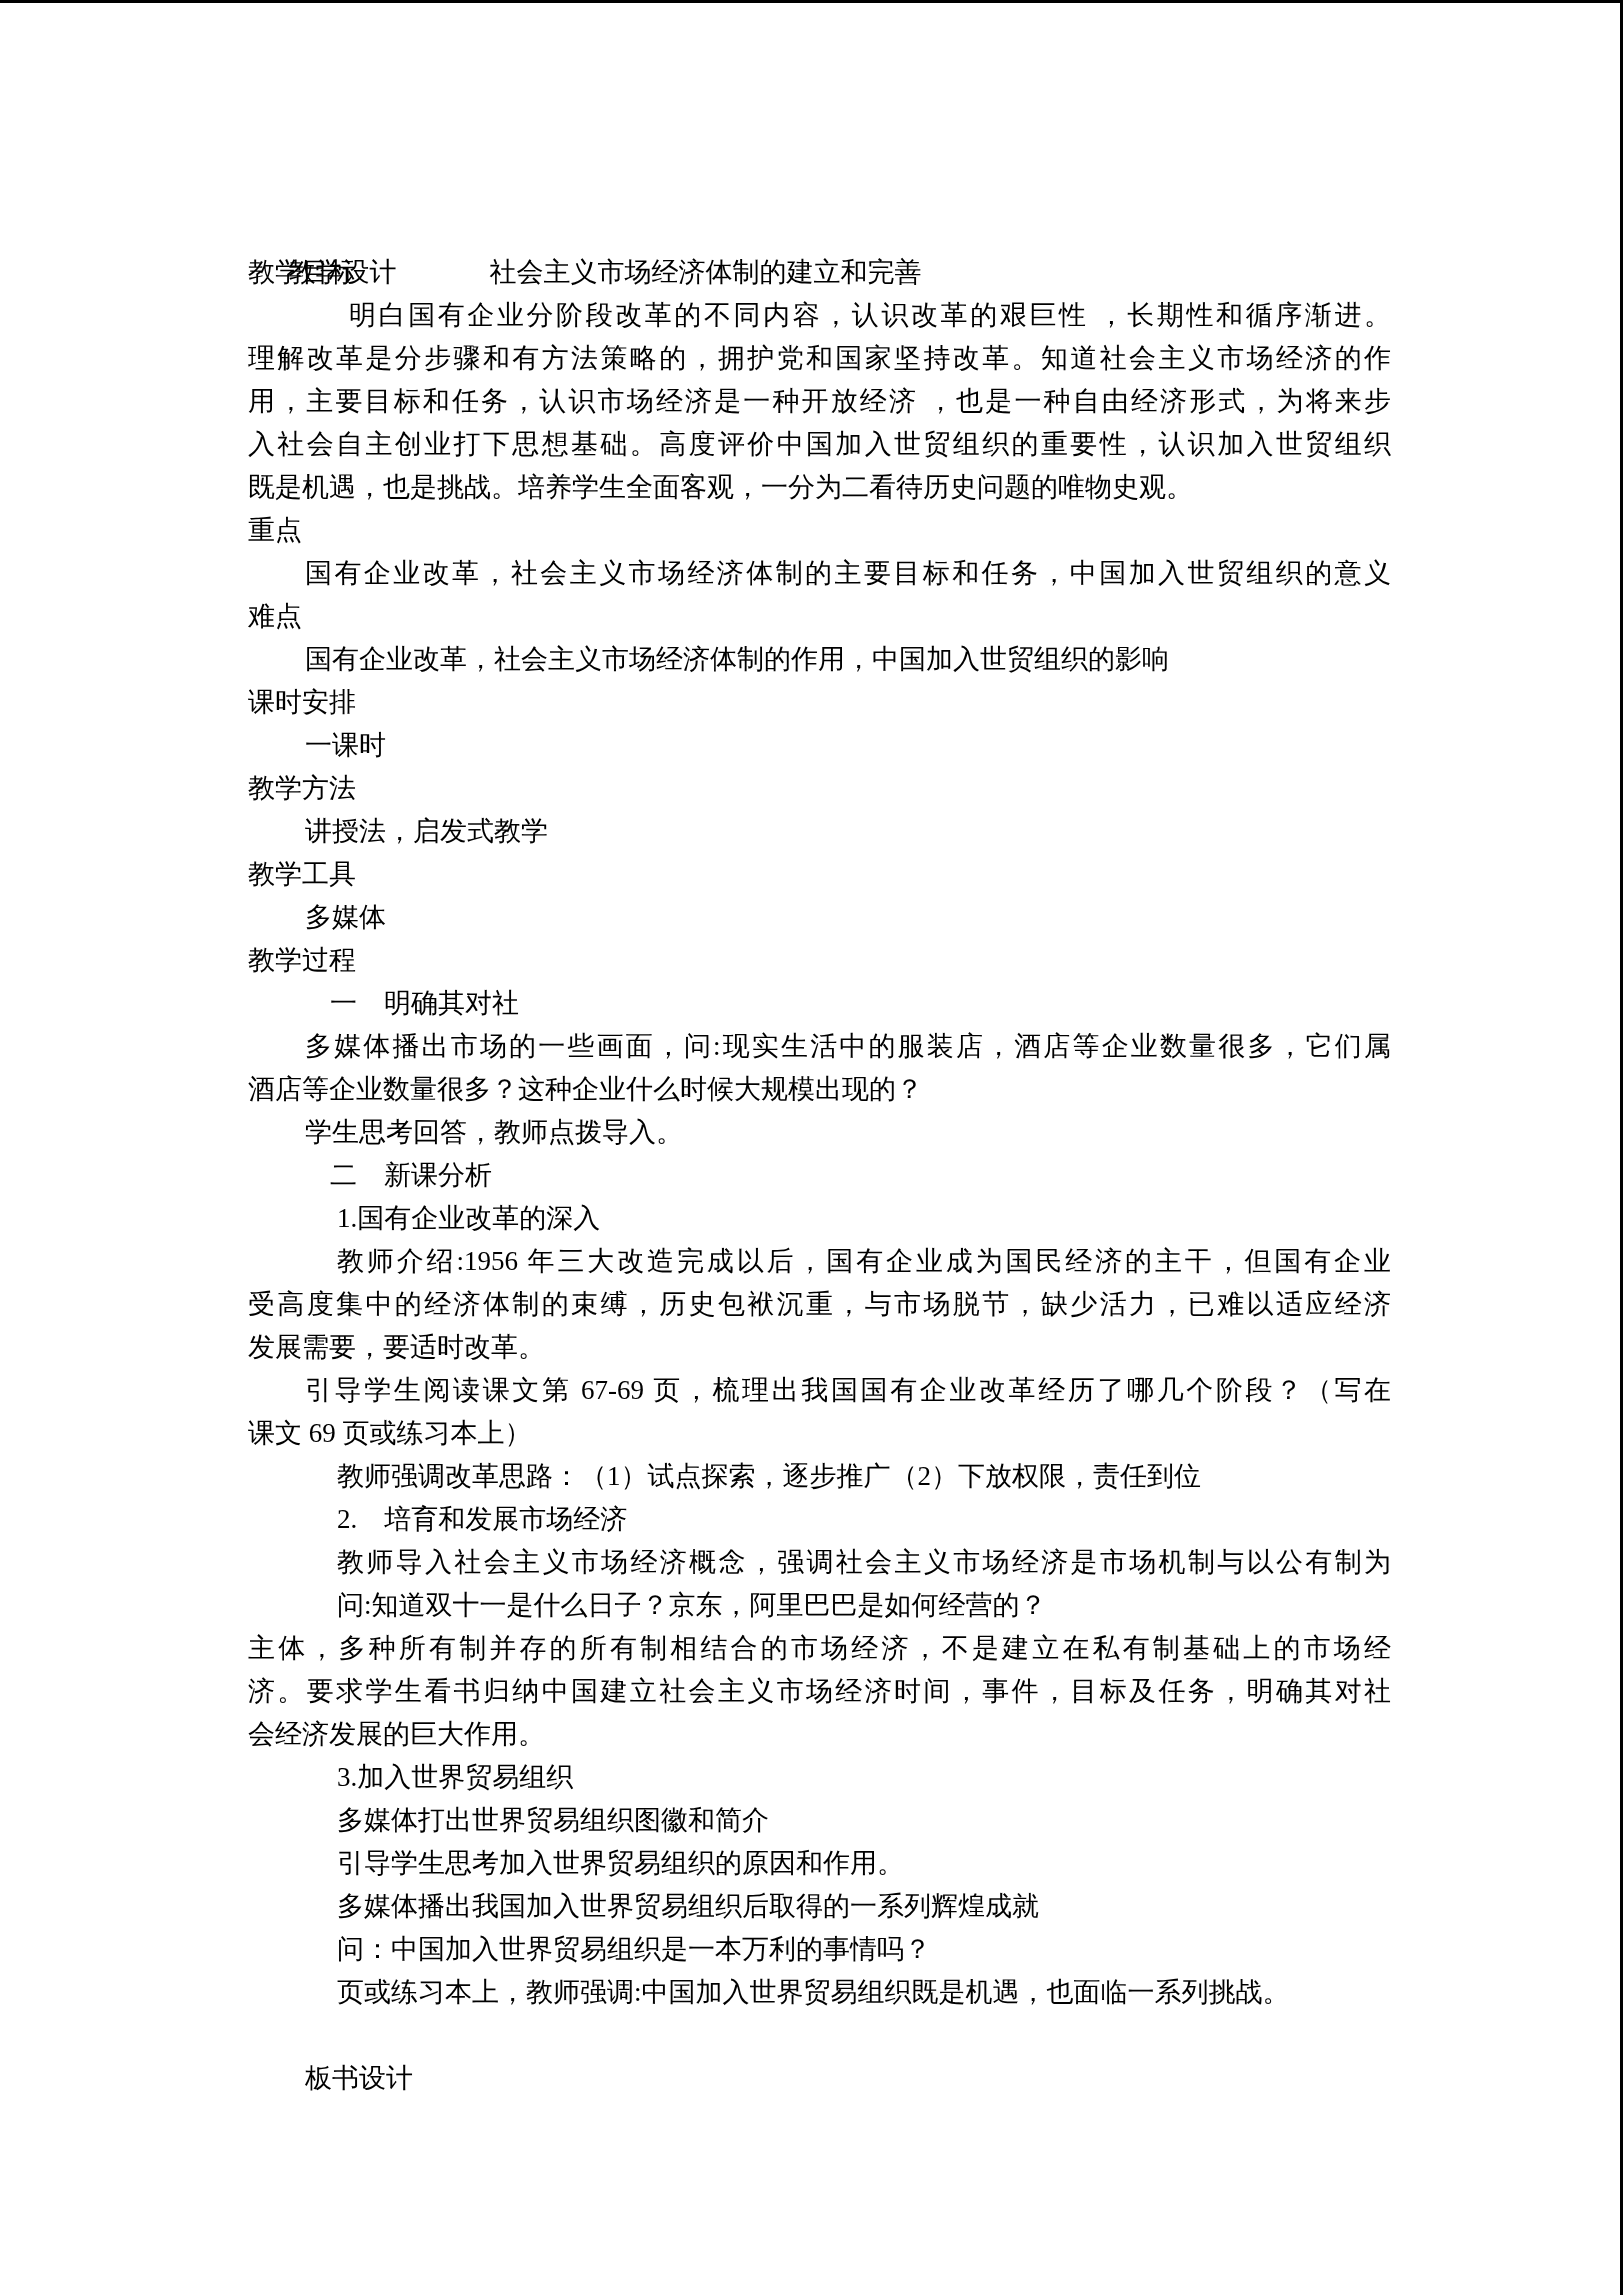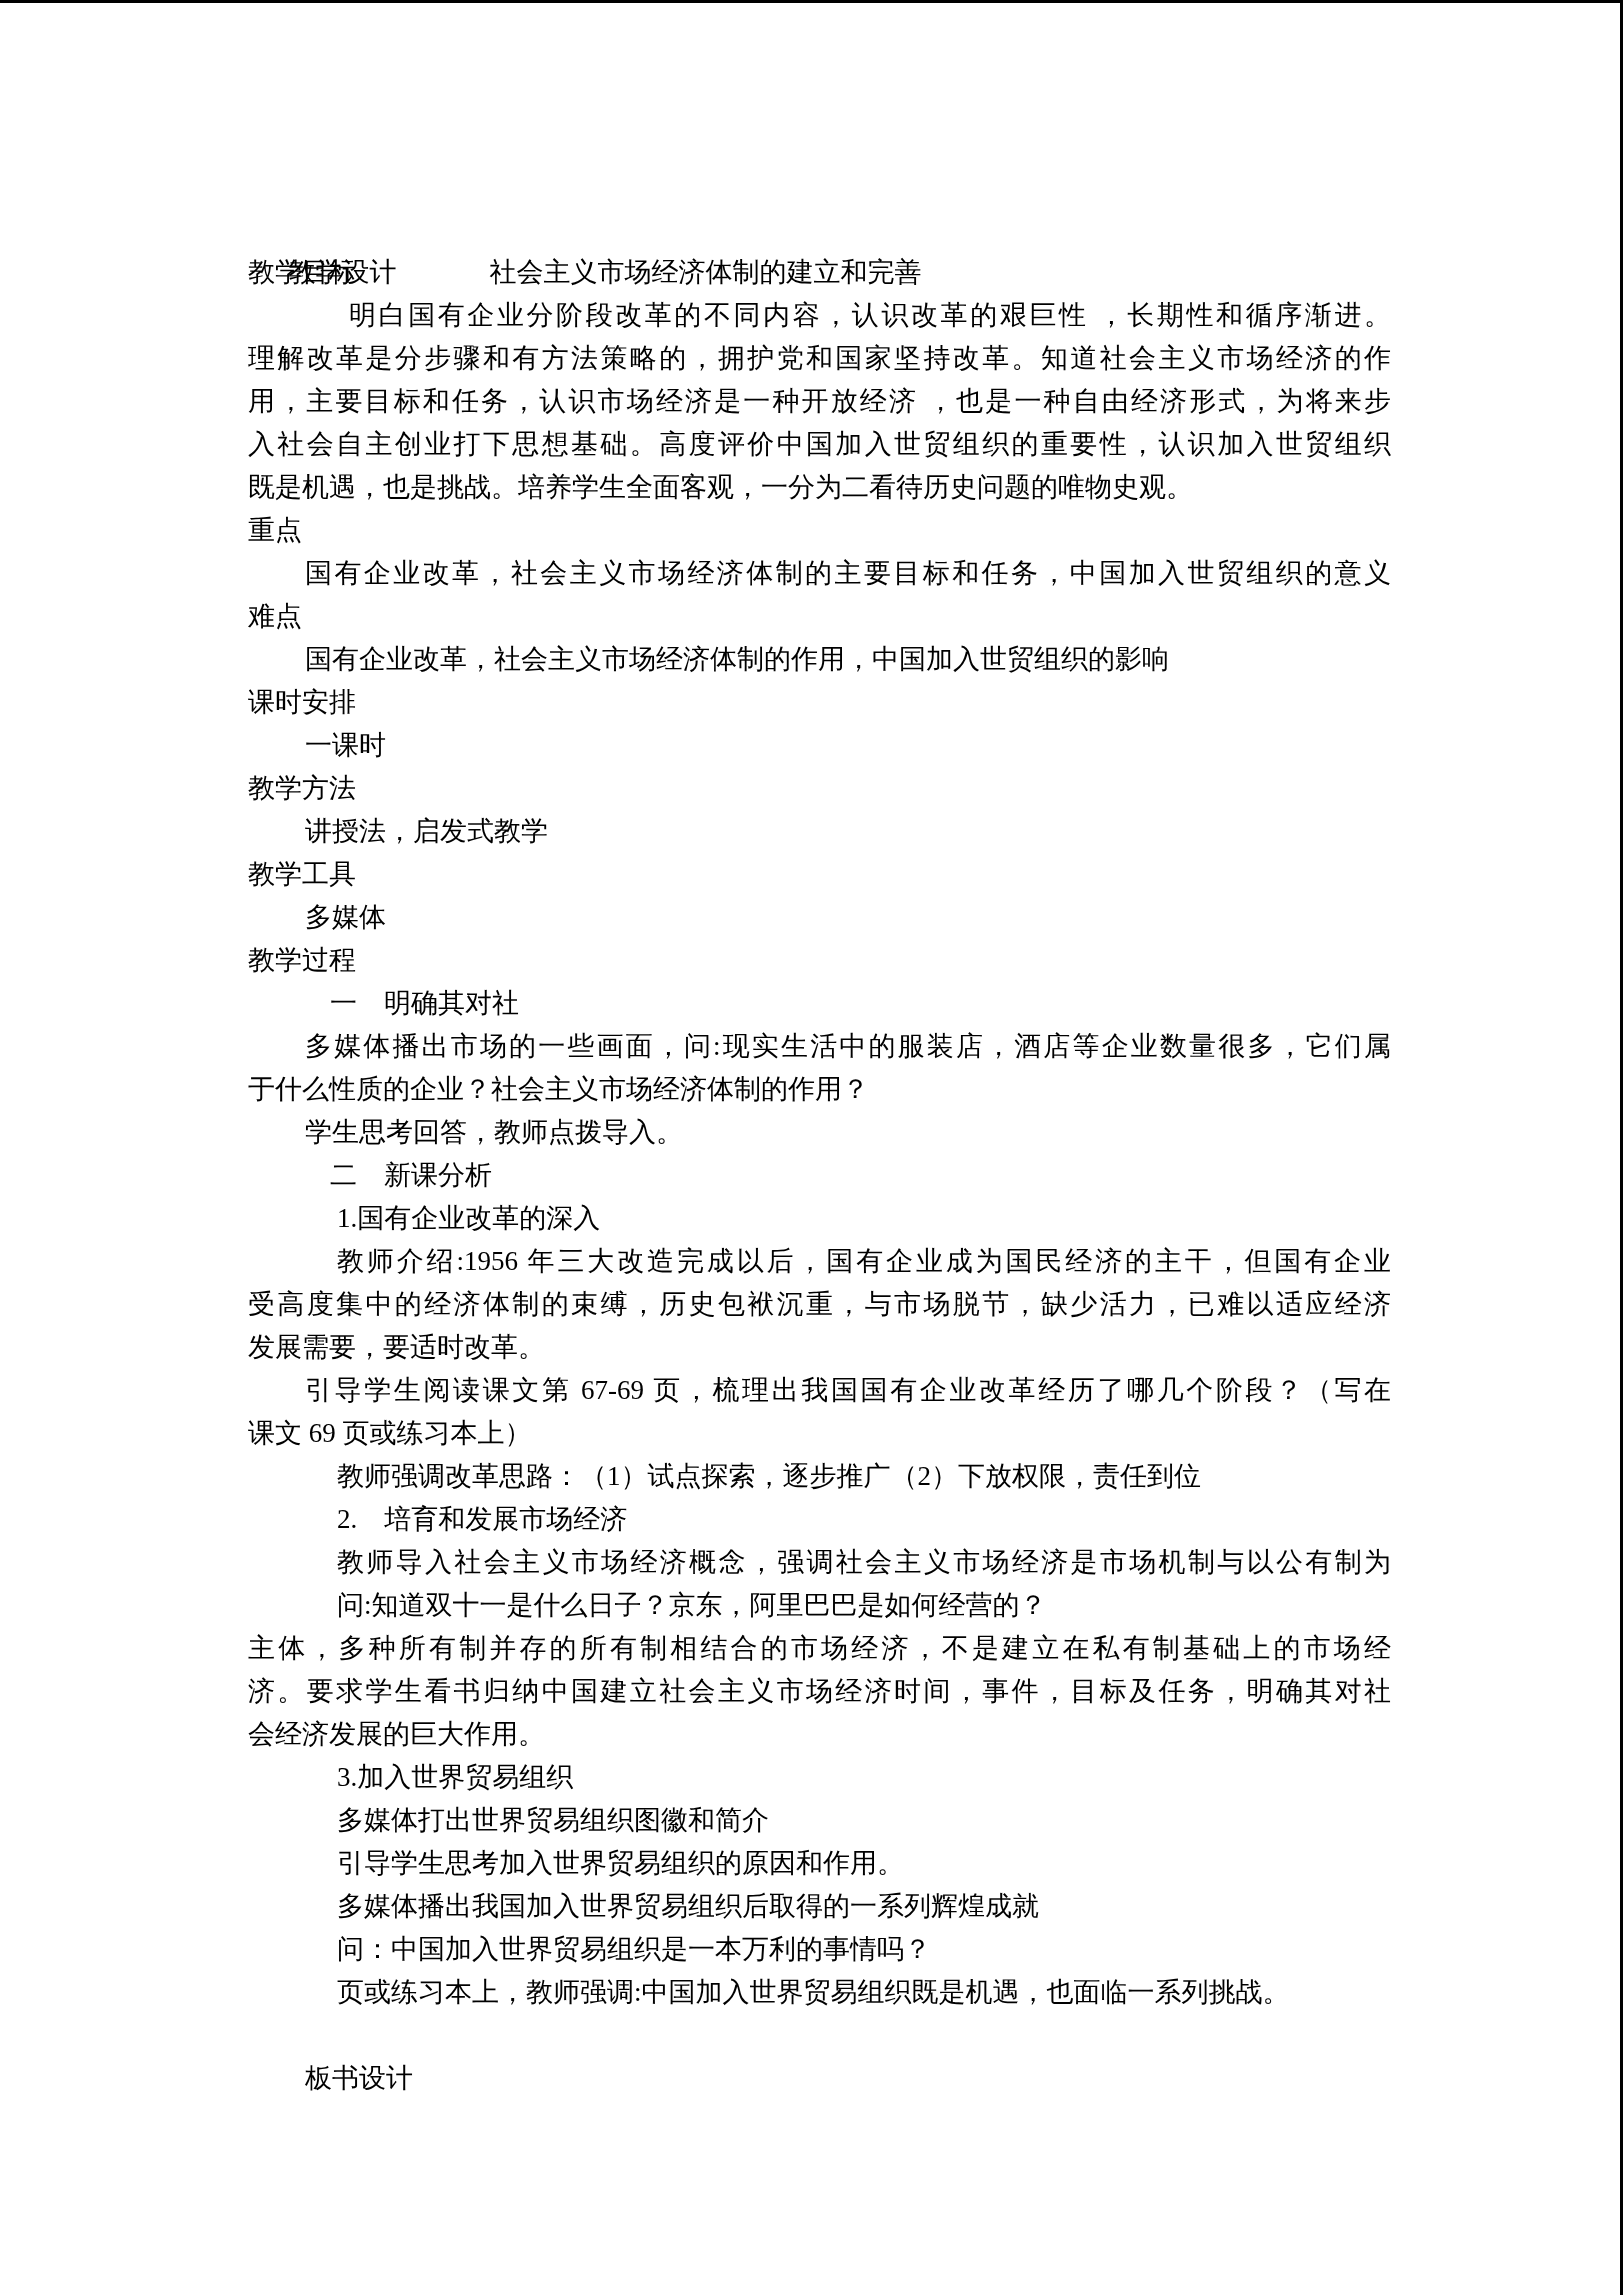--- a/index.html
+++ b/index.html
@@ -78,21 +78,21 @@
         <div class="line in1">国有企业改革，社会主义市场经济体制的作用，中国加入世贸组织的影响</div>
         <div class="line in0">课时安排</div>
         <div class="line in1">一课时</div>
         <div class="line in0">教学方法</div>
         <div class="line in1">讲授法，启发式教学</div>
         <div class="line in0">教学工具</div>
         <div class="line in1">多媒体</div>
         <div class="line in0">教学过程</div>
         <div class="line in2">一　明确其对社</div>
         <div class="line in1 fill">多媒体播出市场的一些画面，问:现实生活中的服装店，酒店等企业数量很多，它们属</div>
-        <div class="line in0">于什么性质的企业？社会主义市场经济体制的作用？</div>
+        <div class="line in0">酒店等企业数量很多？这种企业什么时候大规模出现的？</div>
         <div class="line in1">学生思考回答，教师点拨导入。</div>
         <div class="line in2">二　新课分析</div>
         <div class="line in3">1.国有企业改革的深入</div>
         <div class="line in3 fill">教师介绍:1956 年三大改造完成以后，国有企业成为国民经济的主干，但国有企业</div>
         <div class="line in0 fill">受高度集中的经济体制的束缚，历史包袱沉重，与市场脱节，缺少活力，已难以适应经济</div>
         <div class="line in0">发展需要，要适时改革。</div>
         <div class="line in1 fill">引导学生阅读课文第 67-69 页，梳理出我国国有企业改革经历了哪几个阶段？（写在</div>
         <div class="line in0">课文 69 页或练习本上）</div>
         <div class="line in3">教师强调改革思路：（1）试点探索，逐步推广（2）下放权限，责任到位</div>
         <div class="line in3">2.　培育和发展市场经济</div>

